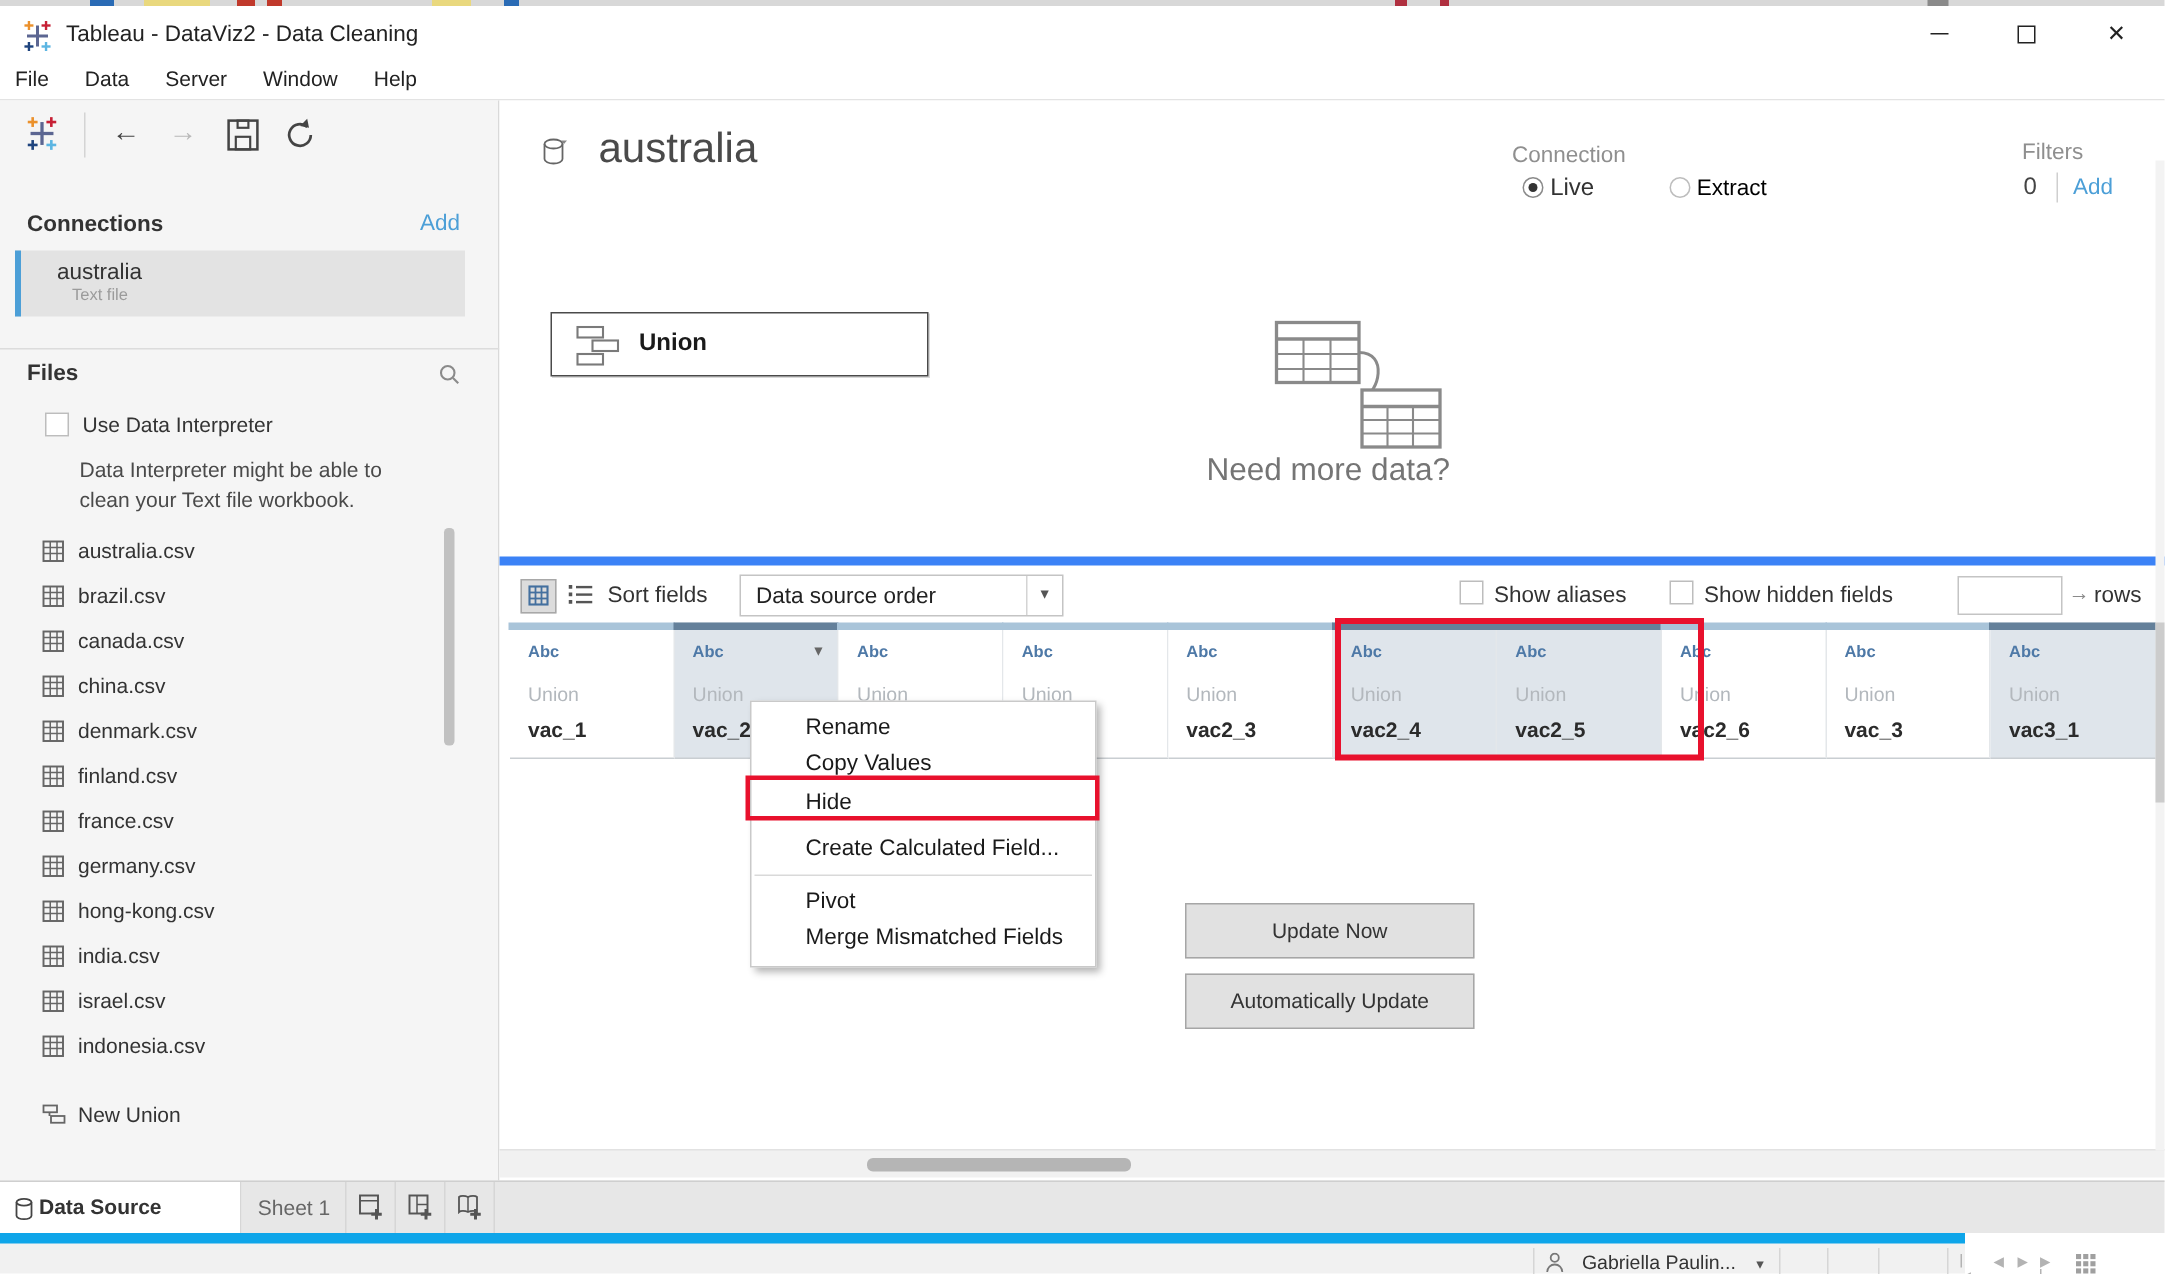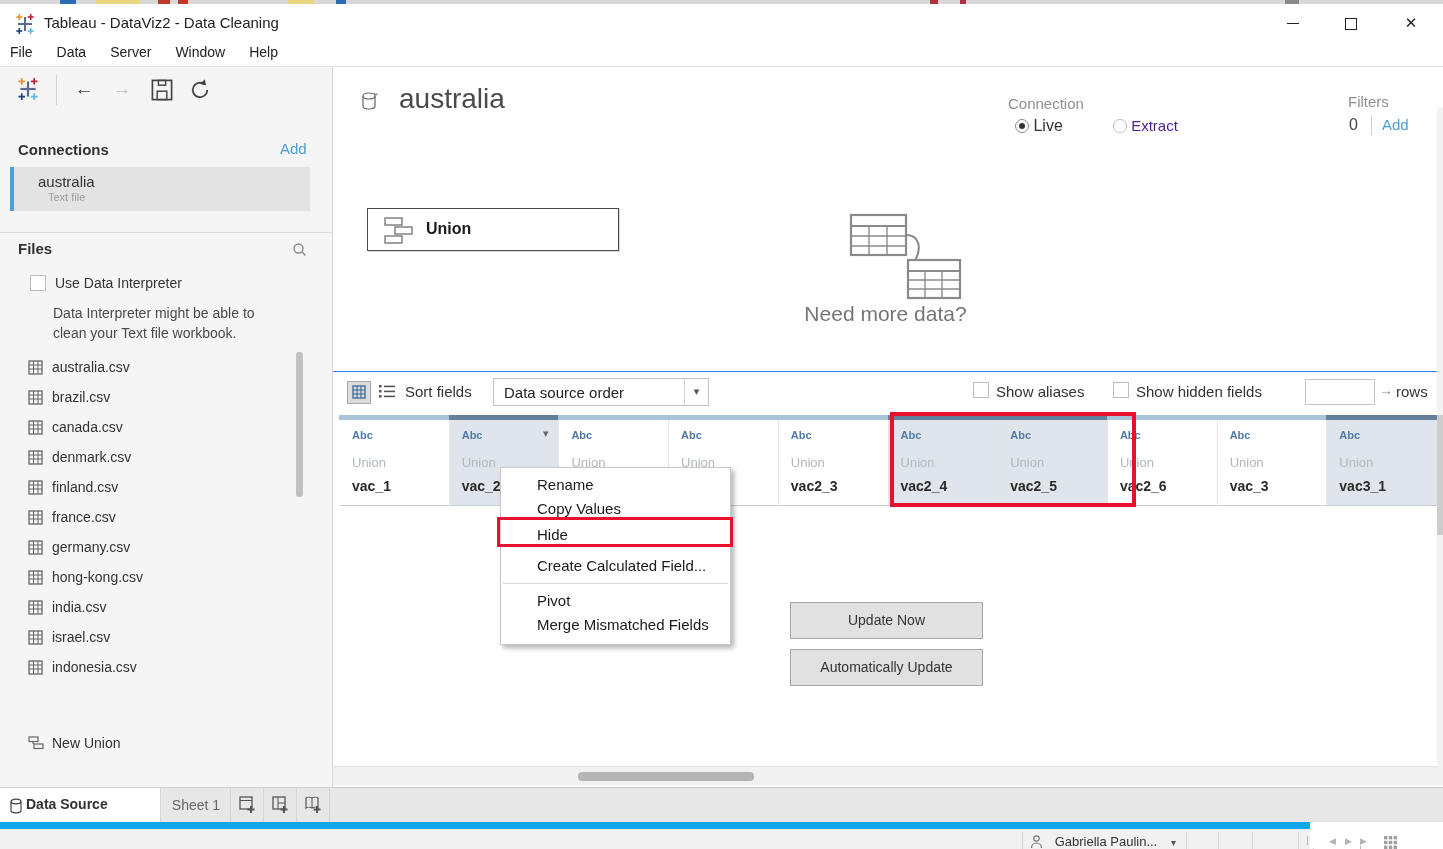--- a/index.html
+++ b/index.html
@@ -67,40 +67,40 @@
   
   #ds-icon { position:absolute; left:27px; top:24px; }
   #ds-name { position:absolute; left:66px; top:16px; font-size:28px; color:#4a4a4a; }
   #conn-label { position:absolute; left:675px; top:28px; font-size:15px; color:#8f8f8f; }
   .radio { display:inline-block; width:14px; height:14px; border:1px solid #8a8a8a; border-radius:50%;
            background:#fff; vertical-align:-2px; position:relative; }
   .radio.sel::after { content:""; position:absolute; left:3px; top:3px; width:6px; height:6px;
                       border-radius:50%; background:#333; }
   .radio.unsel { border-color:#bdbdbd; }
   #conn-live { position:absolute; left:682px; top:50px; font-size:16px; color:#333; }
-  #conn-extract { position:absolute; left:780px; top:50px; font-size:15px; color:#4c1d95; }
+  #conn-extract { position:absolute; left:780px; top:50px; font-size:15px; color:#000000; }
   #filters-label { position:absolute; left:1015px; top:26px; font-size:15px; color:#8f8f8f; }
   #filters-count { position:absolute; left:1016px; top:49px; font-size:16px; color:#444; }
   #filters-sep { position:absolute; left:1038px; top:48px; height:20px; border-left:1px solid #cfcfcf; }
   #filters-add { position:absolute; left:1049px; top:49px; font-size:15px; color:#4c9fd7; }
 
   
   #union-box { position:absolute; left:34px; top:141px; width:252px; height:43px; background:#fff;
                border:1px solid #4a4a4a; box-shadow:1px 1px 0 rgba(0,0,0,.15); }
   #union-box svg { position:absolute; left:16px; top:8px; }
   #union-box .lbl { position:absolute; left:58px; top:11px; font-size:16px; font-weight:bold; color:#1a1a1a; }
 
   #empty-graphic { position:absolute; left:448px; top:143px; }
   #need-more { position:absolute; left:0; top:235px; width:1105px; text-align:center; font-size:21px; color:#757575; }
   #drag-hint { position:absolute; left:0; top:277px; width:1105px; text-align:center; font-size:15px; color:#666; }
   #drag-hint b { color:#555; }
 
   
   #grid-toolbar { position:absolute; left:0; top:304px; width:1110px; height:40px; background:#fff;
-                  border-top:1px solid #3b82f6; }
+                  border-top:6px solid #3b82f6; }
   #view-grid-btn { position:absolute; left:14px; top:9px; width:24px; height:23px; background:#dcdcdc;
                    border:1px solid #a8a8a8; text-align:center; }
   #view-grid-btn svg { margin-top:3px; }
   #view-list-btn { position:absolute; left:46px; top:12px; }
   #sort-fields-label { position:absolute; left:72px; top:11px; font-size:15px; color:#333; }
   #sort-select { position:absolute; left:160px; top:6px; width:216px; height:28px; background:#fff;
                  border:1px solid #c4c4c4; }
   #sort-select .val { position:absolute; left:10px; top:5px; font-size:15px; color:#222; }
   #sort-select .caretbox { position:absolute; right:0; top:0; width:24px; height:26px;
                            border-left:1px solid #d4d4d4; text-align:center; line-height:24px; color:#555; font-size:11px; }
@@ -294,20 +294,30 @@
       </div>
     <div class="file-row">
       <svg class="file-ico" width="15" height="15" viewBox="0 0 15 15">
           <rect x="1" y="1" width="13" height="13" fill="none" stroke="#666" stroke-width="1.3"></rect>
           <line x1="1" y1="5" x2="14" y2="5" stroke="#666"></line>
           <line x1="1" y1="9" x2="14" y2="9" stroke="#666"></line>
           <line x1="5.5" y1="1" x2="5.5" y2="14" stroke="#666"></line>
           <line x1="10" y1="1" x2="10" y2="14" stroke="#666"></line>
         </svg>
       <span class="file-label">canada.csv</span>
+      </div>
+    <div class="file-row">
+      <svg class="file-ico" width="15" height="15" viewBox="0 0 15 15">
+          <rect x="1" y="1" width="13" height="13" fill="none" stroke="#666" stroke-width="1.3"></rect>
+          <line x1="1" y1="5" x2="14" y2="5" stroke="#666"></line>
+          <line x1="1" y1="9" x2="14" y2="9" stroke="#666"></line>
+          <line x1="5.5" y1="1" x2="5.5" y2="14" stroke="#666"></line>
+          <line x1="10" y1="1" x2="10" y2="14" stroke="#666"></line>
+        </svg>
+      <span class="file-label">china.csv</span>
       </div>
     <div class="file-row">
       <svg class="file-ico" width="15" height="15" viewBox="0 0 15 15">
           <rect x="1" y="1" width="13" height="13" fill="none" stroke="#666" stroke-width="1.3"></rect>
           <line x1="1" y1="5" x2="14" y2="5" stroke="#666"></line>
           <line x1="1" y1="9" x2="14" y2="9" stroke="#666"></line>
           <line x1="5.5" y1="1" x2="5.5" y2="14" stroke="#666"></line>
           <line x1="10" y1="1" x2="10" y2="14" stroke="#666"></line>
         </svg>
       <span class="file-label">denmark.csv</span>

